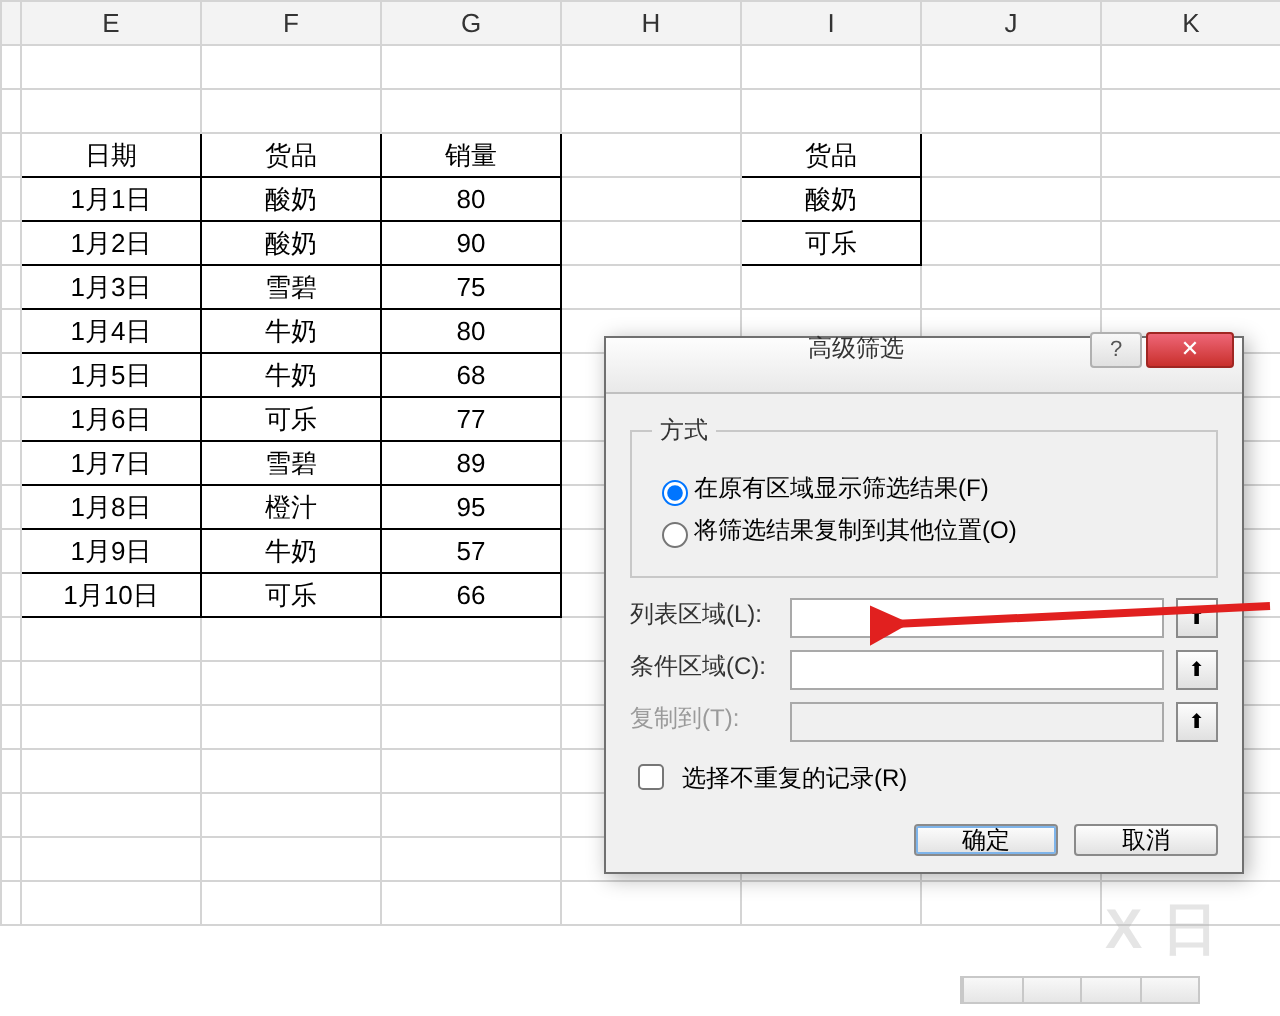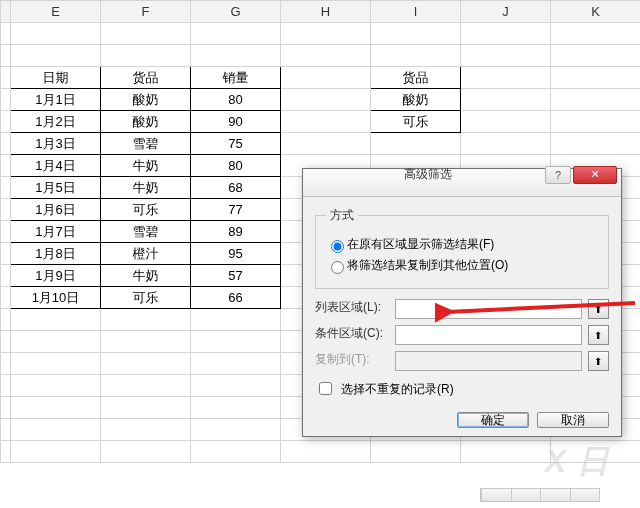--- a/index.html
+++ b/index.html
@@ -121,21 +121,21 @@
     position:absolute;
     right:40px; bottom:6px;
     width:120px;height:14px;
     border:1px solid #c8c8c8;
     background:linear-gradient(#f8f8f8,#e6e6e6);
     display:flex;
   }
   .scroll-stub div{flex:1;border-left:1px solid #c8c8c8;}
   .watermark{
     position:absolute; right:30px; bottom:24px;
-    font-size:32px; font-style:italic; font-weight:bold;
+    font-size:28px; font-weight:bold;
     color:rgba(180,180,180,0.35);
     letter-spacing:1px;
     pointer-events:none;
   }
 </style>
 </head>
 <body>
 
 <table class="sheet">
   <colgroup>

